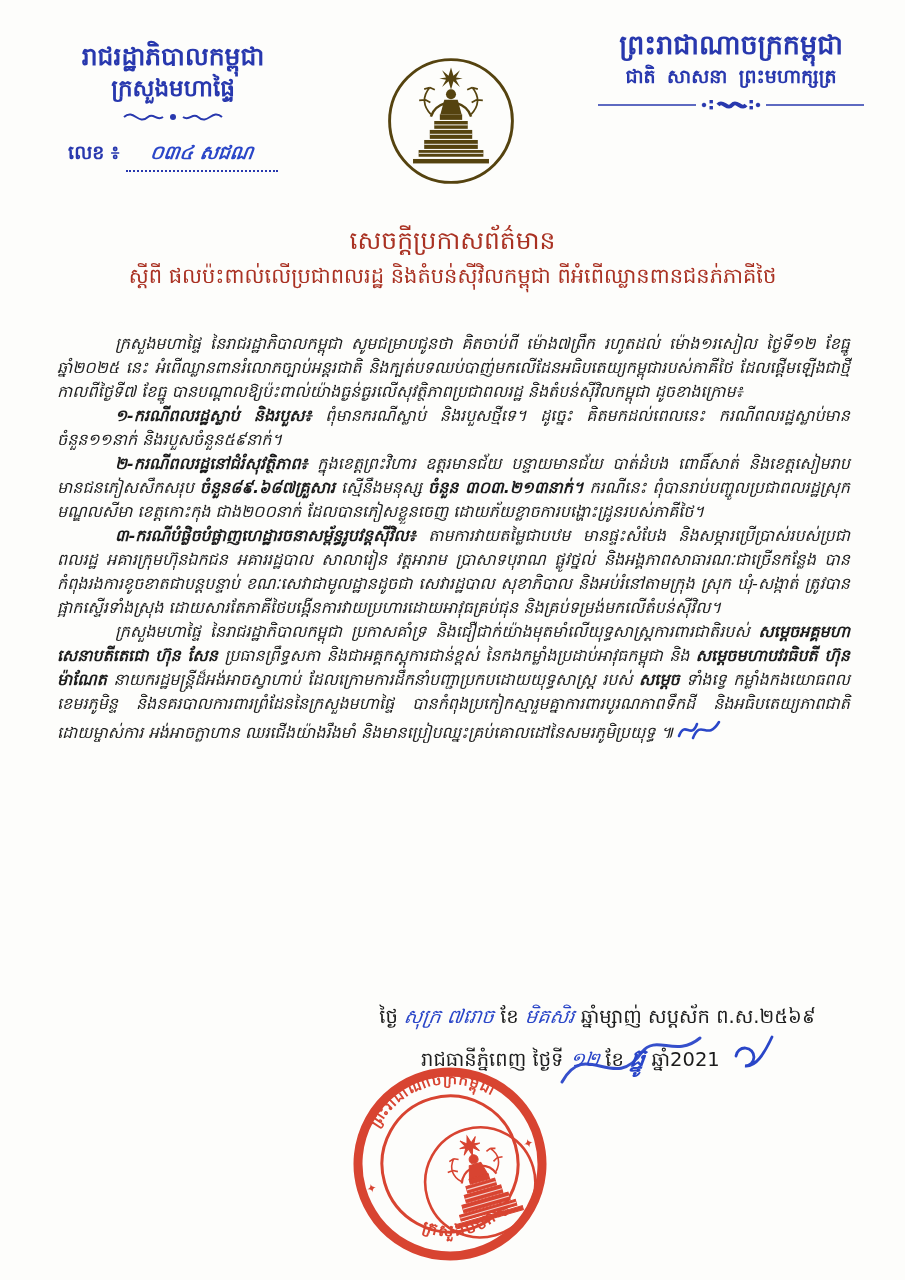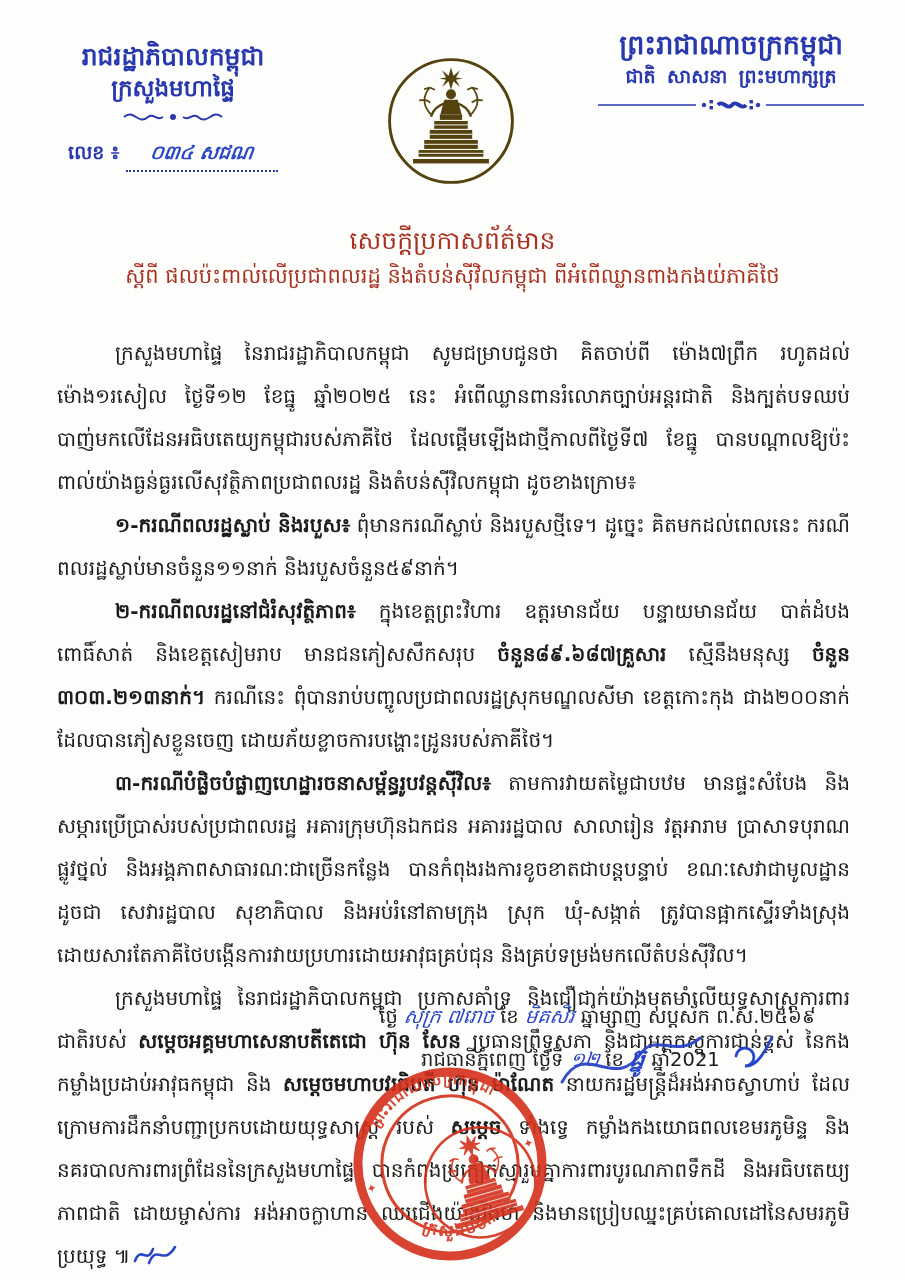--- a/index.html
+++ b/index.html
@@ -18,21 +18,21 @@
   .emblem-wrap{position:absolute;left:384px;top:54px;width:134px;height:134px;color:#55430f;}
   .hdr-right{position:absolute;left:570px;top:26px;width:322px;text-align:center;color:#2838ae;}
   .hdr-right .l1{font-size:27px;font-weight:bold;line-height:1.4;}
   .hdr-right .l2{font-size:19px;font-weight:bold;line-height:1.5;font-family:Liberation Mono, monospace;}
   .hdr-right .rule{margin-top:6px;}
   
   .title{position:absolute;left:60px;top:222px;width:785px;text-align:center;color:#a93122;font-weight:normal;}
   .title .t1{font-size:25px;line-height:1.5;}
   .title .t2,.title .t3{font-size:21px;line-height:1.55;}
   
-  .bodytext{position:absolute;left:57px;top:332px;width:793px;font-size:20px;line-height:43px;text-align:justify;}
+  .bodytext{position:absolute;left:57px;top:332px;width:793px;font-size:16px;line-height:24px;text-align:justify;font-style:italic;}
   .para{margin:0;text-indent:58px;}
   .b{font-weight:bold;}
   .sig-inline{vertical-align:-6px;margin-left:2px;}
   
   .dateline{position:absolute;left:305px;top:1000px;width:585px;font-size:19.5px;line-height:34px;text-align:center;z-index:4;}
   .hw-big{font-size:24px;font-weight:bold;transform:skewX(-10deg) rotate(-3deg);}
   .swirl{vertical-align:-10px;}
   
   .stamp{position:absolute;left:350px;top:1064px;width:200px;height:200px;color:#d4301c;opacity:.9;z-index:5;}
   .sig-over{position:absolute;left:556px;top:1024px;width:150px;height:80px;z-index:6;}
@@ -108,21 +108,21 @@
         <rect x="154" y="2.5" width="2.4" height="2.4"></rect>
           <rect x="154" y="8.5" width="2.4" height="2.4"></rect>
         <circle cx="162" cy="7" r="1.8"></circle>
         <line x1="170" y1="7" x2="268" y2="7" stroke-width="1.4"></line>
       </g>
     </svg>
   </div>
 
   <div class="title">
     <div class="t1">សេចក្តីប្រកាសព័ត៌មាន</div>
-    <div class="t2">ស្តីពី ផលប៉ះពាល់លើប្រជាពលរដ្ឋ និងតំបន់ស៊ីវិលកម្ពុជា ពីអំពើឈ្លានពាងកងយ់ភាគីថៃ</div>
+    <div class="t2">ស្តីពី ផលប៉ះពាល់លើប្រជាពលរដ្ឋ និងតំបន់ស៊ីវិលកម្ពុជា ពីអំពើឈ្លានពានជនភ់ភាគីថៃ</div>
   </div>
 
   <div class="bodytext">
     <p class="para"><span>ក្រសួងមហាផ្ទៃ នៃរាជរដ្ឋាភិបាលកម្ពុជា សូមជម្រាបជូនថា គិតចាប់ពី ម៉ោង៧ព្រឹក រហូតដល់ ម៉ោង១រសៀល ថ្ងៃទី១២ ខែធ្នូ ឆ្នាំ២០២៥ នេះ អំពើឈ្លានពានរំលោភច្បាប់អន្តរជាតិ និងក្បត់បទឈប់បាញ់មកលើដែនអធិបតេយ្យកម្ពុជារបស់ភាគីថៃ ដែលផ្តើមឡើងជាថ្មីកាលពីថ្ងៃទី៧ ខែធ្នូ បានបណ្តាលឱ្យប៉ះពាល់យ៉ាងធ្ងន់ធ្ងរលើសុវត្ថិភាពប្រជាពលរដ្ឋ និងតំបន់ស៊ីវិលកម្ពុជា ដូចខាងក្រោម៖</span></p>
     <p class="para"><span class="b">១-ករណីពលរដ្ឋស្លាប់ និងរបួស៖</span><span> ពុំមានករណីស្លាប់ និងរបួសថ្មីទេ។ ដូច្នេះ គិតមកដល់ពេលនេះ ករណីពលរដ្ឋស្លាប់មានចំនួន១១នាក់ និងរបួសចំនួន៥៩នាក់។</span></p>
     <p class="para"><span class="b">២-ករណីពលរដ្ឋនៅជំរំសុវត្ថិភាព៖</span><span> ក្នុងខេត្តព្រះវិហារ ឧត្តរមានជ័យ បន្ទាយមានជ័យ បាត់ដំបង ពោធិ៍សាត់ និងខេត្តសៀមរាប មានជនភៀសសឹកសរុប </span><span class="b">ចំនួន៨៩.៦៨៧គ្រួសារ</span><span> ស្មើនឹងមនុស្ស </span><span class="b">ចំនួន ៣០៣.២១៣នាក់។</span><span> ករណីនេះ ពុំបានរាប់បញ្ចូលប្រជាពលរដ្ឋស្រុកមណ្ឌលសីមា ខេត្តកោះកុង ជាង២០០នាក់ ដែលបានភៀសខ្លួនចេញ ដោយភ័យខ្លាចការបង្ហោះដ្រូនរបស់ភាគីថៃ។</span></p>
     <p class="para"><span class="b">៣-ករណីបំផ្លិចបំផ្លាញហេដ្ឋារចនាសម្ព័ន្ធរូបវន្តស៊ីវិល៖</span><span> តាមការវាយតម្លៃជាបឋម មានផ្ទះសំបែង និងសម្ភារប្រើប្រាស់របស់ប្រជាពលរដ្ឋ អគារក្រុមហ៊ុនឯកជន អគាររដ្ឋបាល សាលារៀន វត្តអារាម ប្រាសាទបុរាណ ផ្លូវថ្នល់ និងអង្គភាពសាធារណៈជាច្រើនកន្លែង បានកំពុងរងការខូចខាតជាបន្តបន្ទាប់ ខណៈសេវាជាមូលដ្ឋានដូចជា សេវារដ្ឋបាល សុខាភិបាល និងអប់រំនៅតាមក្រុង ស្រុក ឃុំ-សង្កាត់ ត្រូវបានផ្អាកស្ទើរទាំងស្រុង ដោយសារតែភាគីថៃបង្កើនការវាយប្រហារដោយអាវុធគ្រប់ជុន និងគ្រប់ទម្រង់មកលើតំបន់ស៊ីវិល។</span></p>
     <p class="para"><span>ក្រសួងមហាផ្ទៃ នៃរាជរដ្ឋាភិបាលកម្ពុជា ប្រកាសគាំទ្រ និងជឿជាក់យ៉ាងមុតមាំលើយុទ្ធសាស្ត្រការពារជាតិរបស់ </span><span class="b">សម្តេចអគ្គមហាសេនាបតីតេជោ ហ៊ុន សែន</span><span> ប្រធានព្រឹទ្ធសភា និងជាអគ្គកស្តុការជាន់ខ្ពស់ នៃកងកម្លាំងប្រដាប់អាវុធកម្ពុជា និង </span><span class="b">សម្តេចមហាបវរធិបតី ហ៊ុន ម៉ាណែត</span><span> នាយករដ្ឋមន្ត្រីដ៏អង់អាចស្វាហាប់ ដែលក្រោមការដឹកនាំបញ្ជាប្រកបដោយយុទ្ធសាស្ត្រ របស់ </span><span class="b">សម្តេច</span><span> ទាំងទ្វេ កម្លាំងកងយោធពលខេមរភូមិន្ទ និងនគរបាលការពារព្រំដែននៃក្រសួងមហាផ្ទៃ បានកំពុងប្រកៀកស្មារួមគ្នាការពារបូរណភាពទឹកដី និងអធិបតេយ្យភាពជាតិ ដោយម្ចាស់ការ អង់អាចក្លាហាន ឈរជើងយ៉ាងរឹងមាំ និងមានប្រៀបឈ្នះគ្រប់គោលដៅនៃសមរភូមិប្រយុទ្ធ ៕</span><svg class="sig-inline" width="46" height="28" viewBox="0 0 46 28">
           <path d="M3 20 C9 4 15 24 21 8 M17 22 C25 2 31 26 43 6" stroke="#2a46c8" stroke-width="2.6" fill="none" stroke-linecap="round"></path>
         </svg></p>

